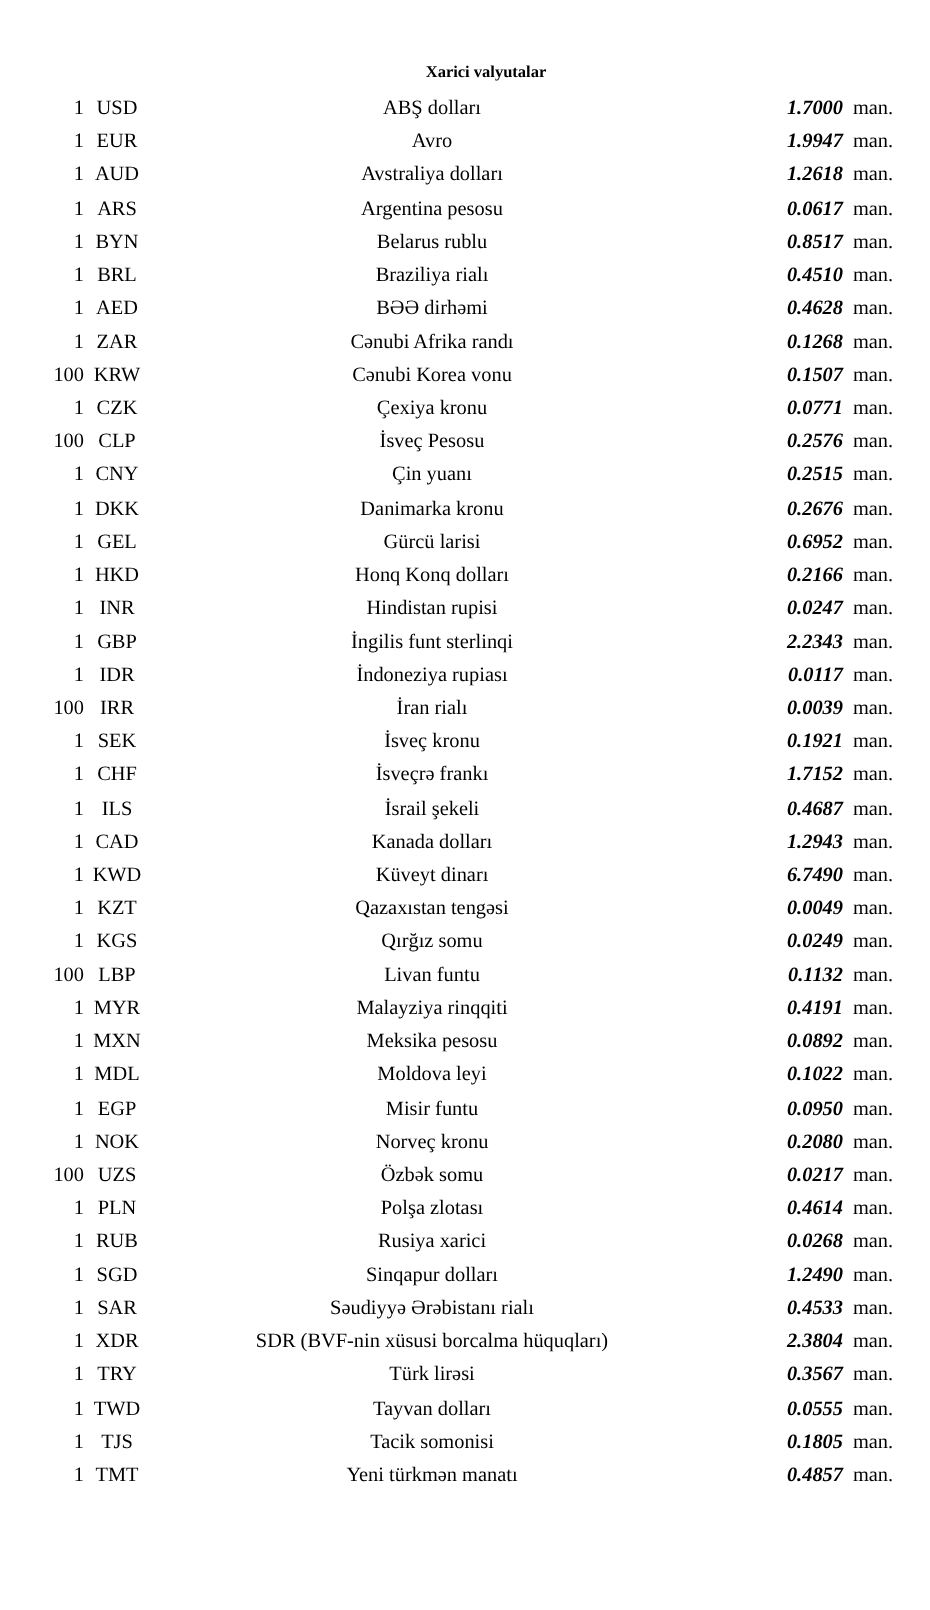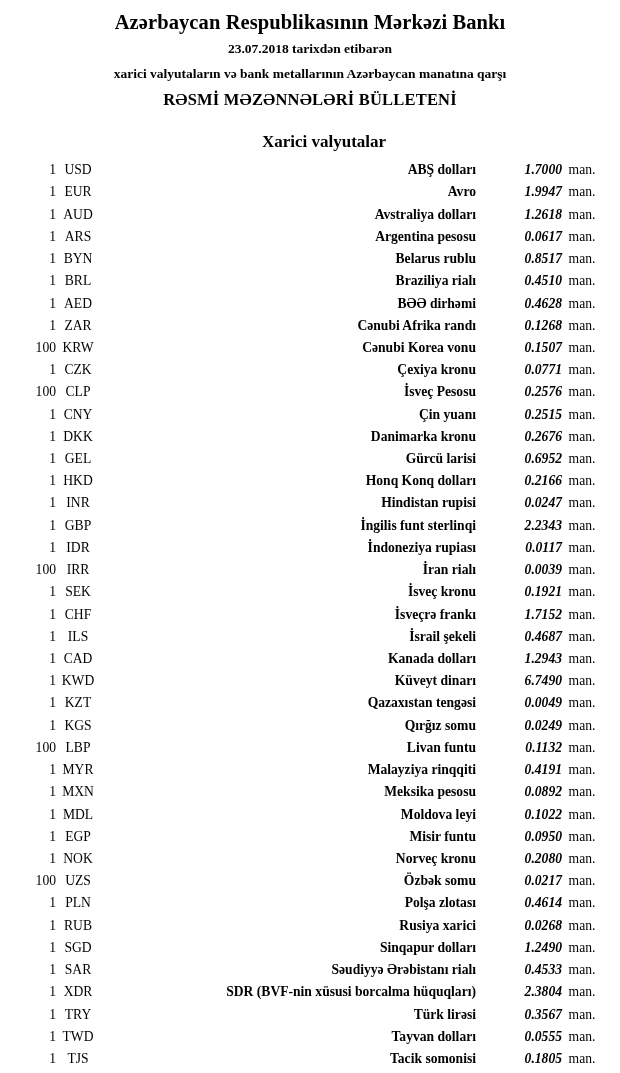--- a/index.html
+++ b/index.html
@@ -42,23 +42,23 @@
     margin: 9px 0 0 0;
   }
   .hdr-sub2 {
     font-size: 16.5px;
     font-weight: bold;
     margin: 8px 0 0 0;
     letter-spacing: 0.2px;
   }
   .section-title {
     text-align: center;
-    font-size: 17px;
-    font-weight: bold;
-    margin: 22px 0 7px 0;
+    font-size: 11px;
+    font-weight: bold;
+    margin: 36px 0 7px 0;
     padding-left: 28px;
   }
   table.rates {
     width: 100%;
     border-collapse: collapse;
     font-size: 13.6px;
   }
   table.rates td {
     padding: 0;
     line-height: 1.635;
@@ -69,46 +69,39 @@
     width: 38px;
     text-align: right;
     padding-right: 8px;
   }
   td.c-code {
     width: 44px;
     text-align: center;
     padding-right: 9px;
   }
   td.c-name {
-    text-align: right;
-    font-weight: bold;
+    text-align: center;
   }
   td.c-val {
     width: 86px;
     text-align: right;
     font-style: italic;
     font-weight: bold;
     padding-right: 12px;
   }
   td.c-unit {
     width: 40px;
     text-align: center;
   }
 </style>
 </head>
 <body>
 
 <div class="page">
 
-  <div class="hdr">
-    <div class="hdr-title">Azərbaycan Respublikasının Mərkəzi Bankı</div>
-    <div class="hdr-date">23.07.2018  tarixdən etibarən</div>
-    <div class="hdr-sub">xarici valyutaların və bank metallarının Azərbaycan manatına qarşı</div>
-    <div class="hdr-sub2">RƏSMİ MƏZƏNNƏLƏRİ BÜLLETENİ</div>
-  </div>
 
   <div class="section-title">Xarici valyutalar</div>
 
   <table class="rates">
     <tbody>
         <tr>
           <td class="c-qty">1</td>
           <td class="c-code">USD</td>
           <td class="c-name">ABŞ dolları</td>
           <td class="c-val">1.7000</td>

